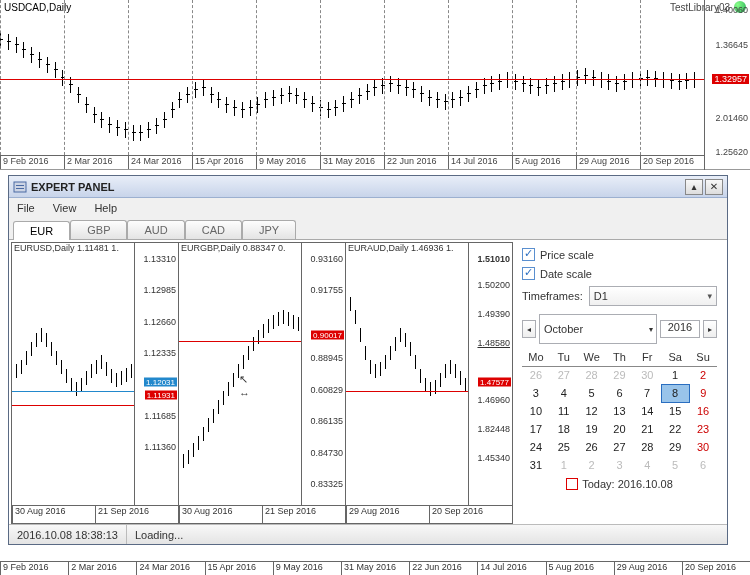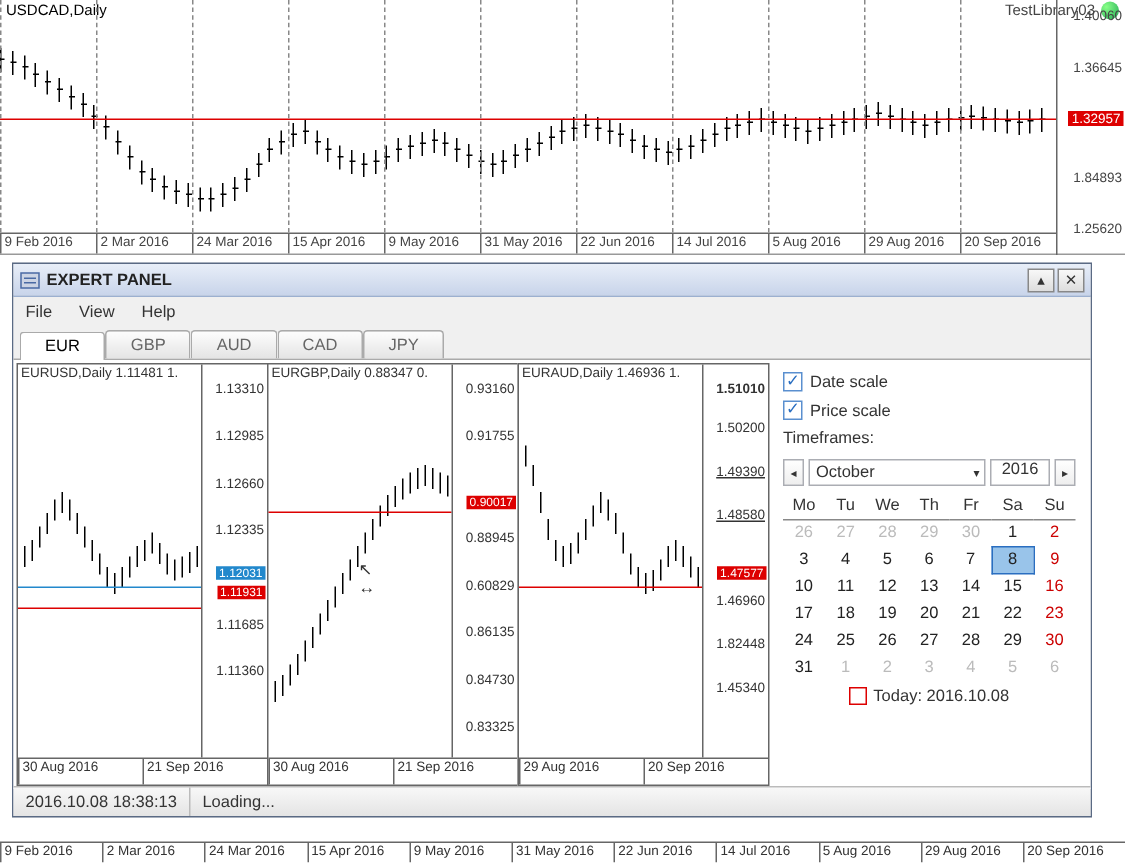--- a/index.html
+++ b/index.html
@@ -48,21 +48,21 @@
   
   .controls { flex: 1; padding: 8px 10px; font-size: 11px; }
   .chk-row { display: flex; align-items: center; gap: 5px; margin-bottom: 6px; }
   .chk { width: 13px; height: 13px; border: 1px solid #5a8fcf; background: #fff; position: relative; }
   .chk::after { content: "✓"; position: absolute; top: -2px; left: 1px; font-size: 11px; color: #2a6ec0; }
   .ctrl-row { display: flex; align-items: center; gap: 6px; margin-bottom: 8px; }
   .dropdown { flex: 1; height: 20px; border: 1px solid #abadb3; background: linear-gradient(#fff,#f0f0f0); display: flex; align-items: center; padding: 0 4px; position: relative; }
   .dropdown::after { content: "▾"; position: absolute; right: 4px; font-size: 9px; color: #555; }
   .cal-nav { display: flex; align-items: center; gap: 3px; margin-bottom: 4px; }
   .cal-navbtn { width: 14px; height: 18px; border: 1px solid #abadb3; background: linear-gradient(#fff,#eee); display: flex; align-items: center; justify-content: center; font-size: 8px; }
-  .month-dd { flex: 1; height: 18px; border: 1px solid #abadb3; background: #fff; display: flex; align-items: center; padding: 0 4px; position: relative; }
+  .month-dd { flex: 1; height: 30px; border: 1px solid #abadb3; background: #fff; display: flex; align-items: center; padding: 0 4px; position: relative; }
   .month-dd::after { content: "▾"; position: absolute; right: 3px; font-size: 8px; }
   .year-in { width: 40px; height: 18px; border: 1px solid #abadb3; text-align: center; background:#fff; }
   .cal { border-collapse: collapse; width: 100%; }
   .cal th, .cal td { width: 26px; height: 18px; text-align: center; font-size: 11px; font-weight: normal; }
   .cal th { border-bottom: 1px solid #888; }
   .cal td { color: #222; }
   .cal td.dim { color: #bbb; }
   .cal td.sun { color: #c00; }
   .cal td.sel { background: #99c4ea; border: 1px solid #2a6ec0; }
   .today-row { display: flex; justify-content: center; align-items: center; margin-top: 4px; gap: 4px; }
@@ -264,21 +264,21 @@
       <div class="bar" style="left: 686.4px; top: 73px; height: 16px;"></div>
       <div class="bar" style="left: 685.4px; top: 80px; width: 4px; height: 1px;"></div>
       <div class="bar" style="left: 694.2px; top: 72px; height: 16px;"></div>
       <div class="bar" style="left: 693.2px; top: 79px; width: 4px; height: 1px;"></div>
     </div>
   <div class="hline-red" style="top:79px;"></div>
   <div class="y-axis-main">
     <div class="y-tick-m" style="top:10px">1.40060</div>
     <div class="y-tick-m" style="top:45px">1.36645</div>
     <div class="price-tag" style="top:79px">1.32957</div>
-    <div class="y-tick-m" style="top:118px">1.84893</div>
+    <div class="y-tick-m" style="top:118px">2.01460</div>
     <div class="y-tick-m" style="top:152px">1.25620</div>
   </div>
   <div class="main-xaxis" id="mainXaxis">
       <div class="x-tick-m">9 Feb 2016</div>
       <div class="x-tick-m">2 Mar 2016</div>
       <div class="x-tick-m">24 Mar 2016</div>
       <div class="x-tick-m">15 Apr 2016</div>
       <div class="x-tick-m">9 May 2016</div>
       <div class="x-tick-m">31 May 2016</div>
       <div class="x-tick-m">22 Jun 2016</div>
@@ -456,44 +456,47 @@
             <div class="bar" style="left: 99px; top: 111px; height: 14px;"></div>
             <div class="bar" style="left: 104px; top: 106.5px; height: 14px;"></div>
             <div class="bar" style="left: 109px; top: 111px; height: 14px;"></div>
             <div class="bar" style="left: 114px; top: 118.2px; height: 14px;"></div>
             <div class="bar" style="left: 119px; top: 124.5px; height: 14px;"></div>
           </div>
           <div class="mini-hline" style="background: rgb(221, 0, 0); top: 53%;"></div>
           <div class="mini-yaxis">
             <div class="mini-ytick" style="top: 6%; font-weight: bold;">1.51010</div>
             <div class="mini-ytick" style="top: 16%;">1.50200</div>
-            <div class="mini-ytick" style="top: 27%; text-decoration: underline;">1.49390</div>
+            <div class="mini-ytick" style="top: 27%;">1.49390</div>
             <div class="mini-ytick" style="top: 38%; text-decoration: underline;">1.48580</div>
             <div class="mini-ytick" style="top: 60%;">1.46960</div>
             <div class="mini-ytick" style="top: 71%;">1.82448</div>
             <div class="mini-ytick" style="top: 82%;">1.45340</div>
             <div class="mini-tag-r" style="top: 53%;">1.47577</div>
           </div>
           <div class="mini-xaxis">
             <div class="mini-xtick">29 Aug 2016</div>
             <div class="mini-xtick">20 Sep 2016</div>
           </div>
         </div>
       </div>
     <div class="controls">
       <div class="chk-row">
           <div class="chk"></div>
-          <span>Date scale</span>
+          <span>Price scale</span>
         </div>
       <div class="chk-row">
           <div class="chk"></div>
-          <span>Price scale</span>
+          <span>Date scale</span>
         </div>
       <div class="ctrl-row">
         <span>Timeframes:</span>
+        <div class="dropdown">
+            <span>D1</span>
+          </div>
       </div>
       <div class="cal-nav">
         <div class="cal-navbtn">◂</div>
         <div class="month-dd">
             <span>October</span>
           </div>
         <div class="year-in"><span>2016</span></div>
         <div class="cal-navbtn">▸</div>
       </div>
       <table class="cal">

